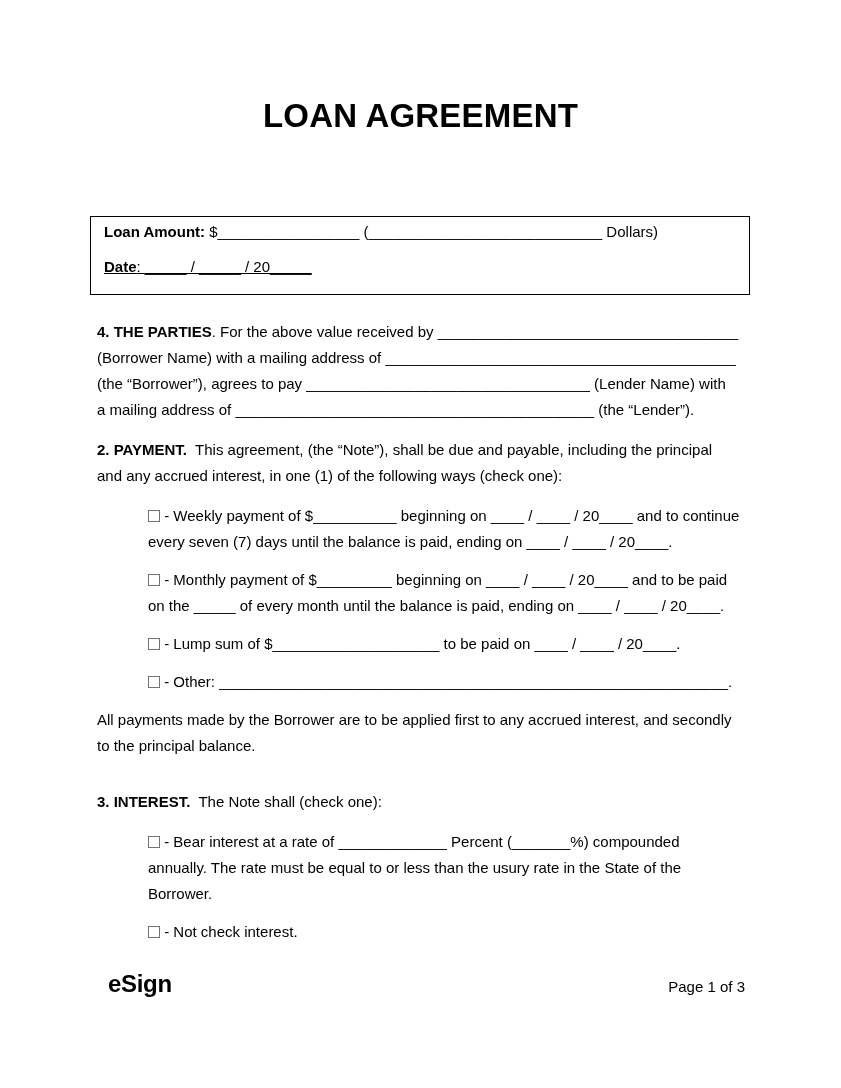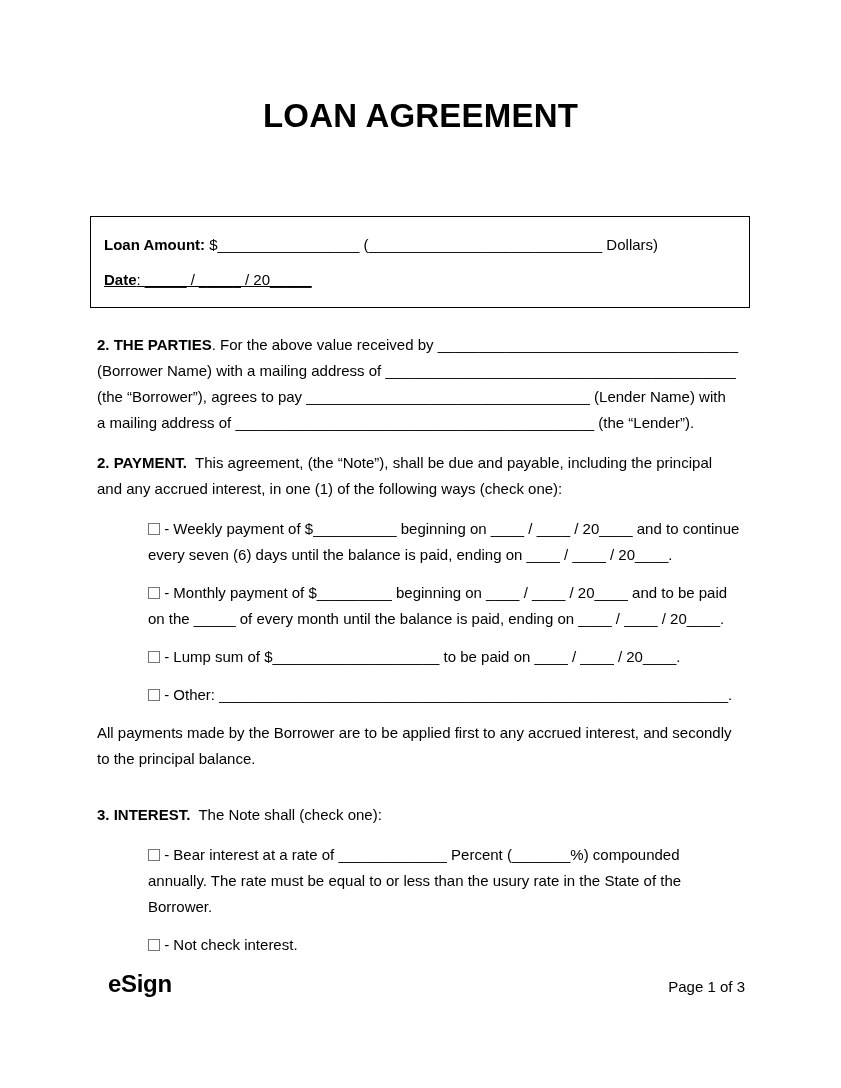--- a/index.html
+++ b/index.html
@@ -25,21 +25,21 @@
   .content { margin: 0 95px 0 97px; }
   .block { margin: 0 0 14px 0; }
   .line { white-space: pre; line-height: 26px; height: 26px; }
   .b { font-weight: bold; }
   .u { }
   .box {
     border: 1.5px solid #000000;
     box-sizing: border-box;
     width: 660px;
     margin: 83px 0 24px -7px;
-    padding: 15px 12px 14px 13px;
+    padding: 2px 12px 14px 13px;
   }
   .box .line + .line { margin-top: 9px; text-decoration: underline; }
   .item { margin-left: 51px; margin-bottom: 12px; }
   .gap-top { margin-top: 30px; }
   .cb {
     display: inline-block;
     width: 10px;
     height: 10px;
     border: 1.5px solid #757575;
     vertical-align: -1px;
@@ -67,32 +67,32 @@
 <body>
 
 <div class="page">
   <h1 class="title">LOAN AGREEMENT</h1>
   <div class="content" id="doc-flow">
       <div class="block box">
         <div class="line"><span class="b">Loan Amount: </span><span class="">$</span><span class="">_________________</span><span class=""> (</span><span class="">____________________________</span><span class=""> Dollars)</span></div>
         <div class="line"><span class="b">Date</span><span class="">: </span><span class="">_____ / _____ / 20_____</span></div>
       </div>
       <div class="block">
-        <div class="line"><span class="b">2. THE PARTIES</span><span class="">. For the above value received by </span><span class="">____________________________________</span></div>
+        <div class="line"><span class="b">4. THE PARTIES</span><span class="">. For the above value received by </span><span class="">____________________________________</span></div>
         <div class="line"><span class="">(Borrower Name) with a mailing address of </span><span class="">__________________________________________</span></div>
         <div class="line"><span class="">(the “Borrower”), agrees to pay </span><span class="">__________________________________</span><span class=""> (Lender Name) with</span></div>
         <div class="line"><span class="">a mailing address of </span><span class="">___________________________________________</span><span class=""> (the “Lender”).</span></div>
       </div>
       <div class="block">
         <div class="line"><span class="b">2. PAYMENT.</span><span class="">  This agreement, (the “Note”), shall be due and payable, including the principal</span></div>
         <div class="line"><span class="">and any accrued interest, in one (1) of the following ways (check one):</span></div>
       </div>
       <div class="block item">
         <div class="line"><span class="cb"></span><span class=""> - Weekly payment of $</span><span class="">__________</span><span class=""> beginning on ____ / ____ / 20____ and to continue</span></div>
-        <div class="line"><span class="">every seven (6) days until the balance is paid, ending on ____ / ____ / 20____.</span></div>
+        <div class="line"><span class="">every seven (7) days until the balance is paid, ending on ____ / ____ / 20____.</span></div>
       </div>
       <div class="block item">
         <div class="line"><span class="cb"></span><span class=""> - Monthly payment of $</span><span class="">_________</span><span class=""> beginning on ____ / ____ / 20____ and to be paid</span></div>
         <div class="line"><span class="">on the _____ of every month until the balance is paid, ending on ____ / ____ / 20____.</span></div>
       </div>
       <div class="block item">
         <div class="line"><span class="cb"></span><span class=""> - Lump sum of $</span><span class="">____________________</span><span class=""> to be paid on ____ / ____ / 20____.</span></div>
       </div>
       <div class="block item">
         <div class="line"><span class="cb"></span><span class=""> - Other: </span><span class="">_____________________________________________________________</span><span class="">.</span></div>

